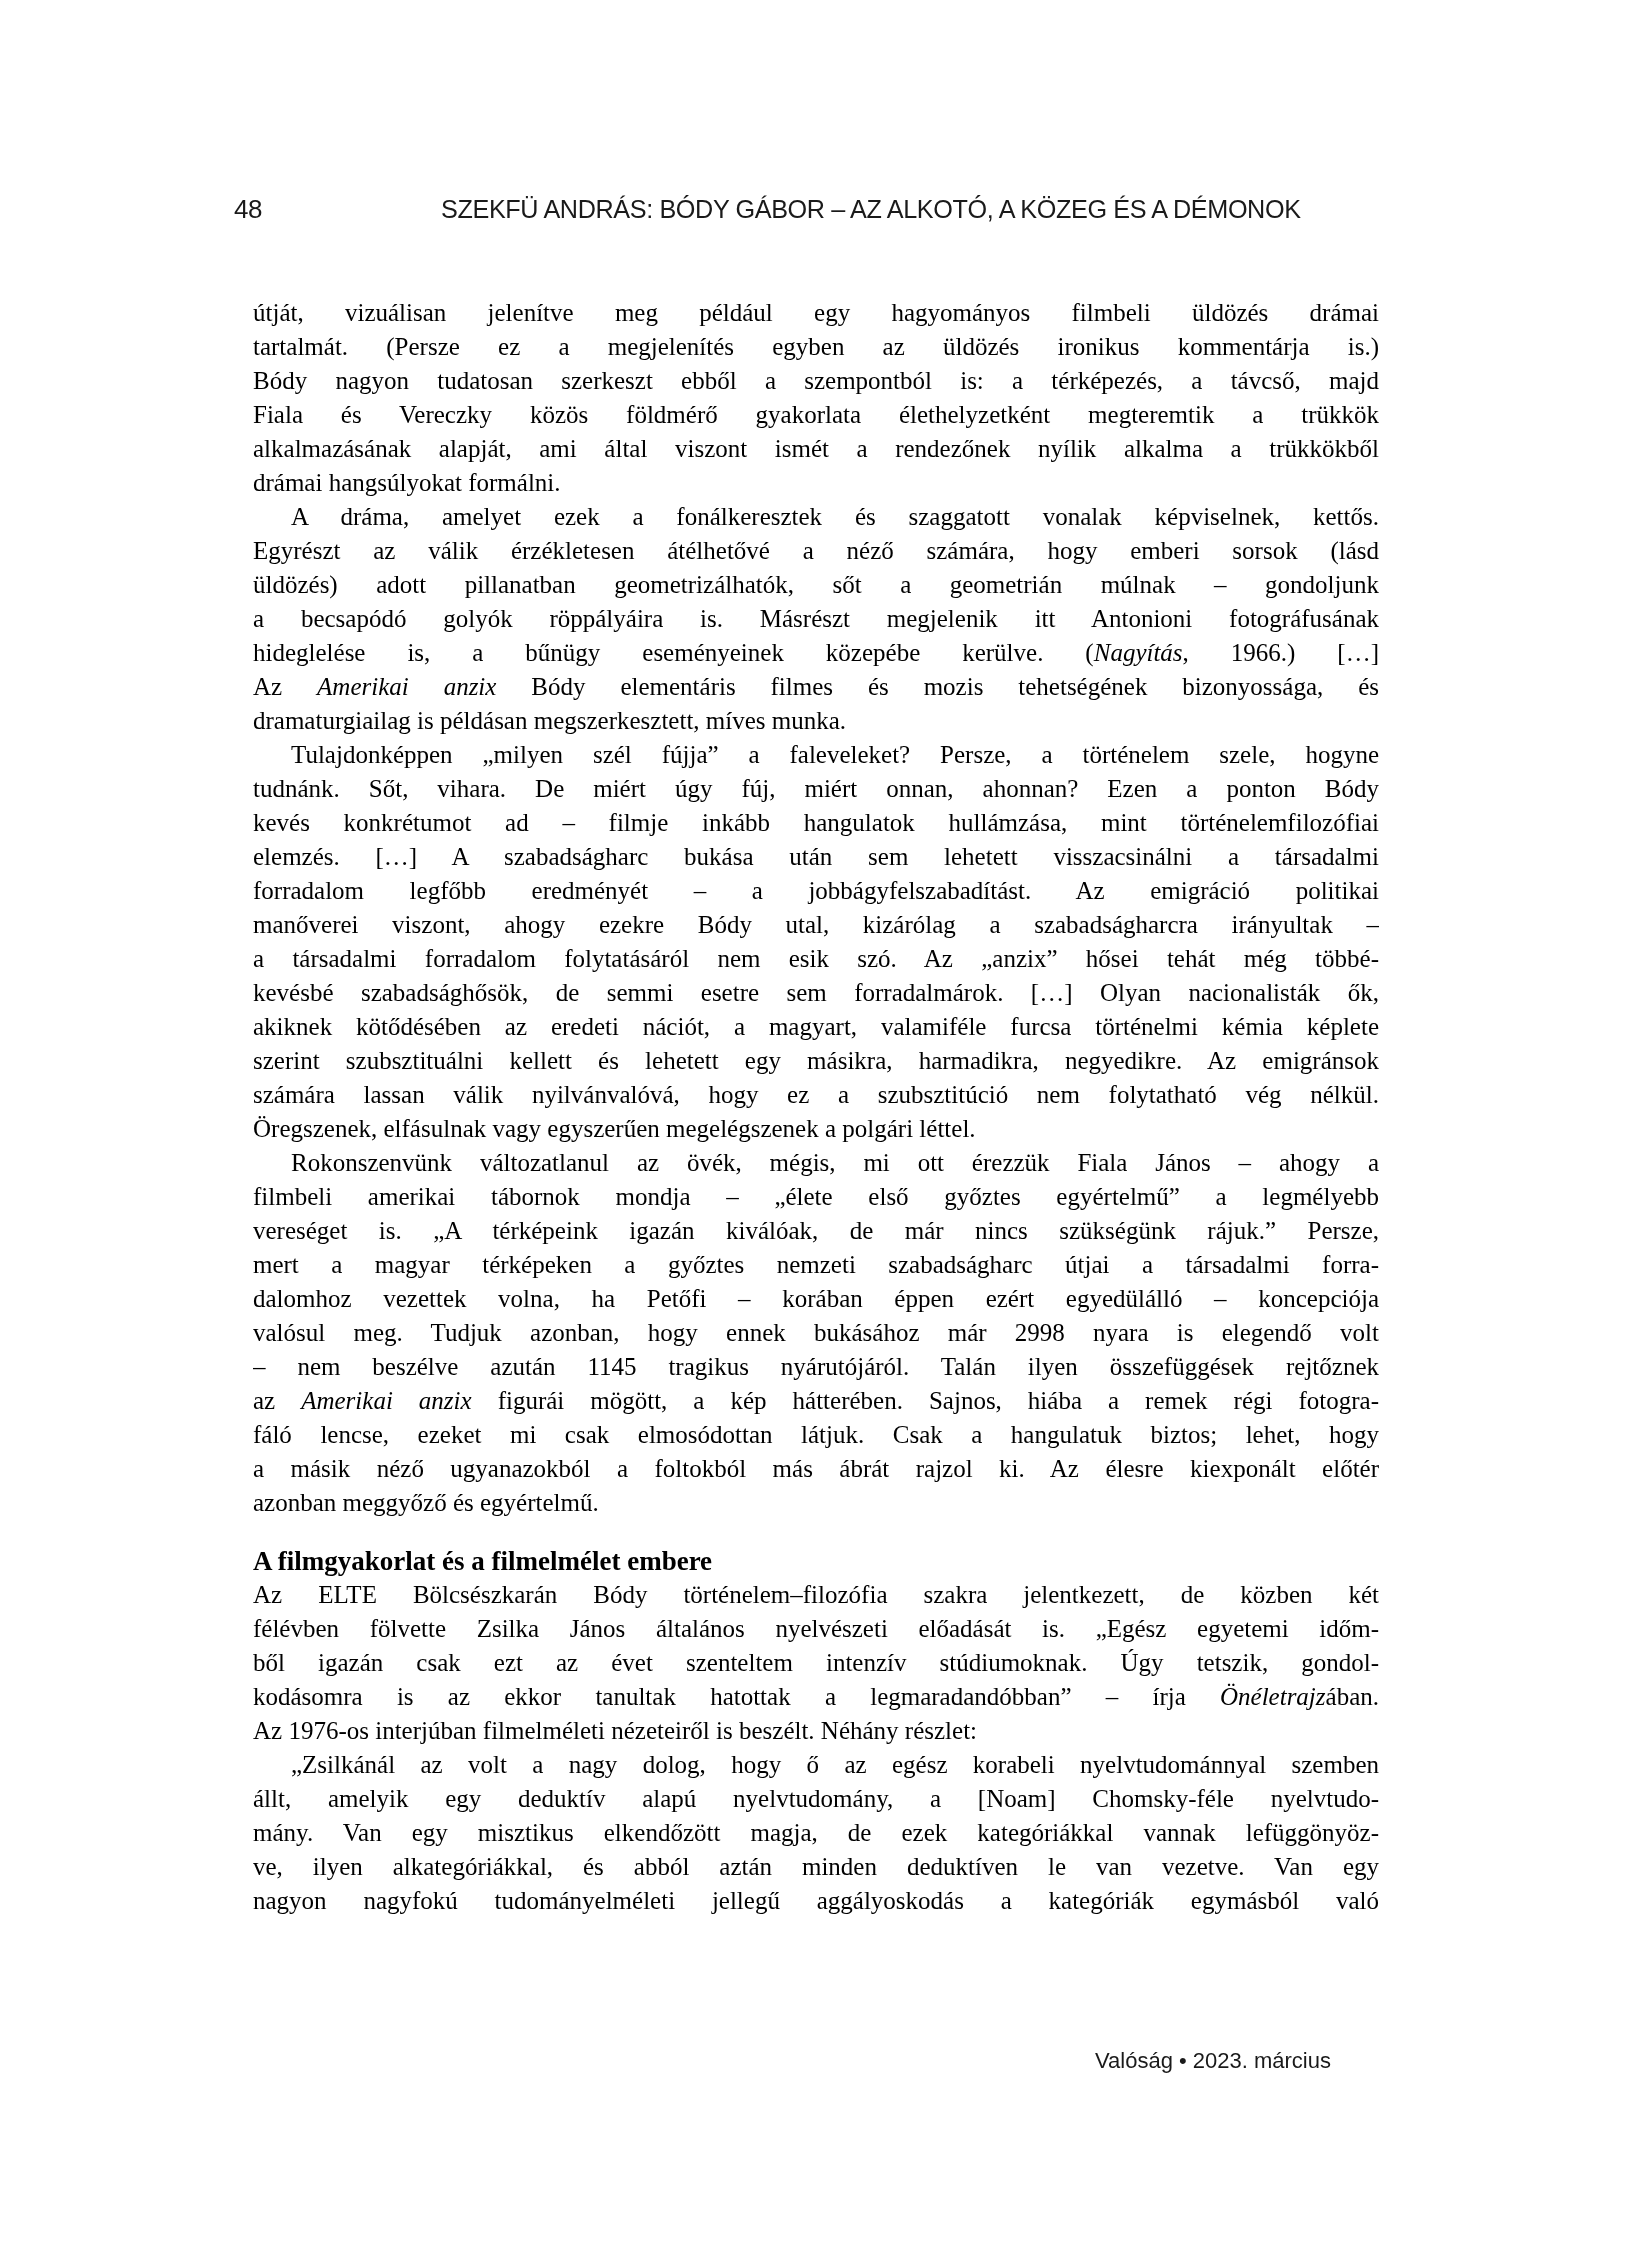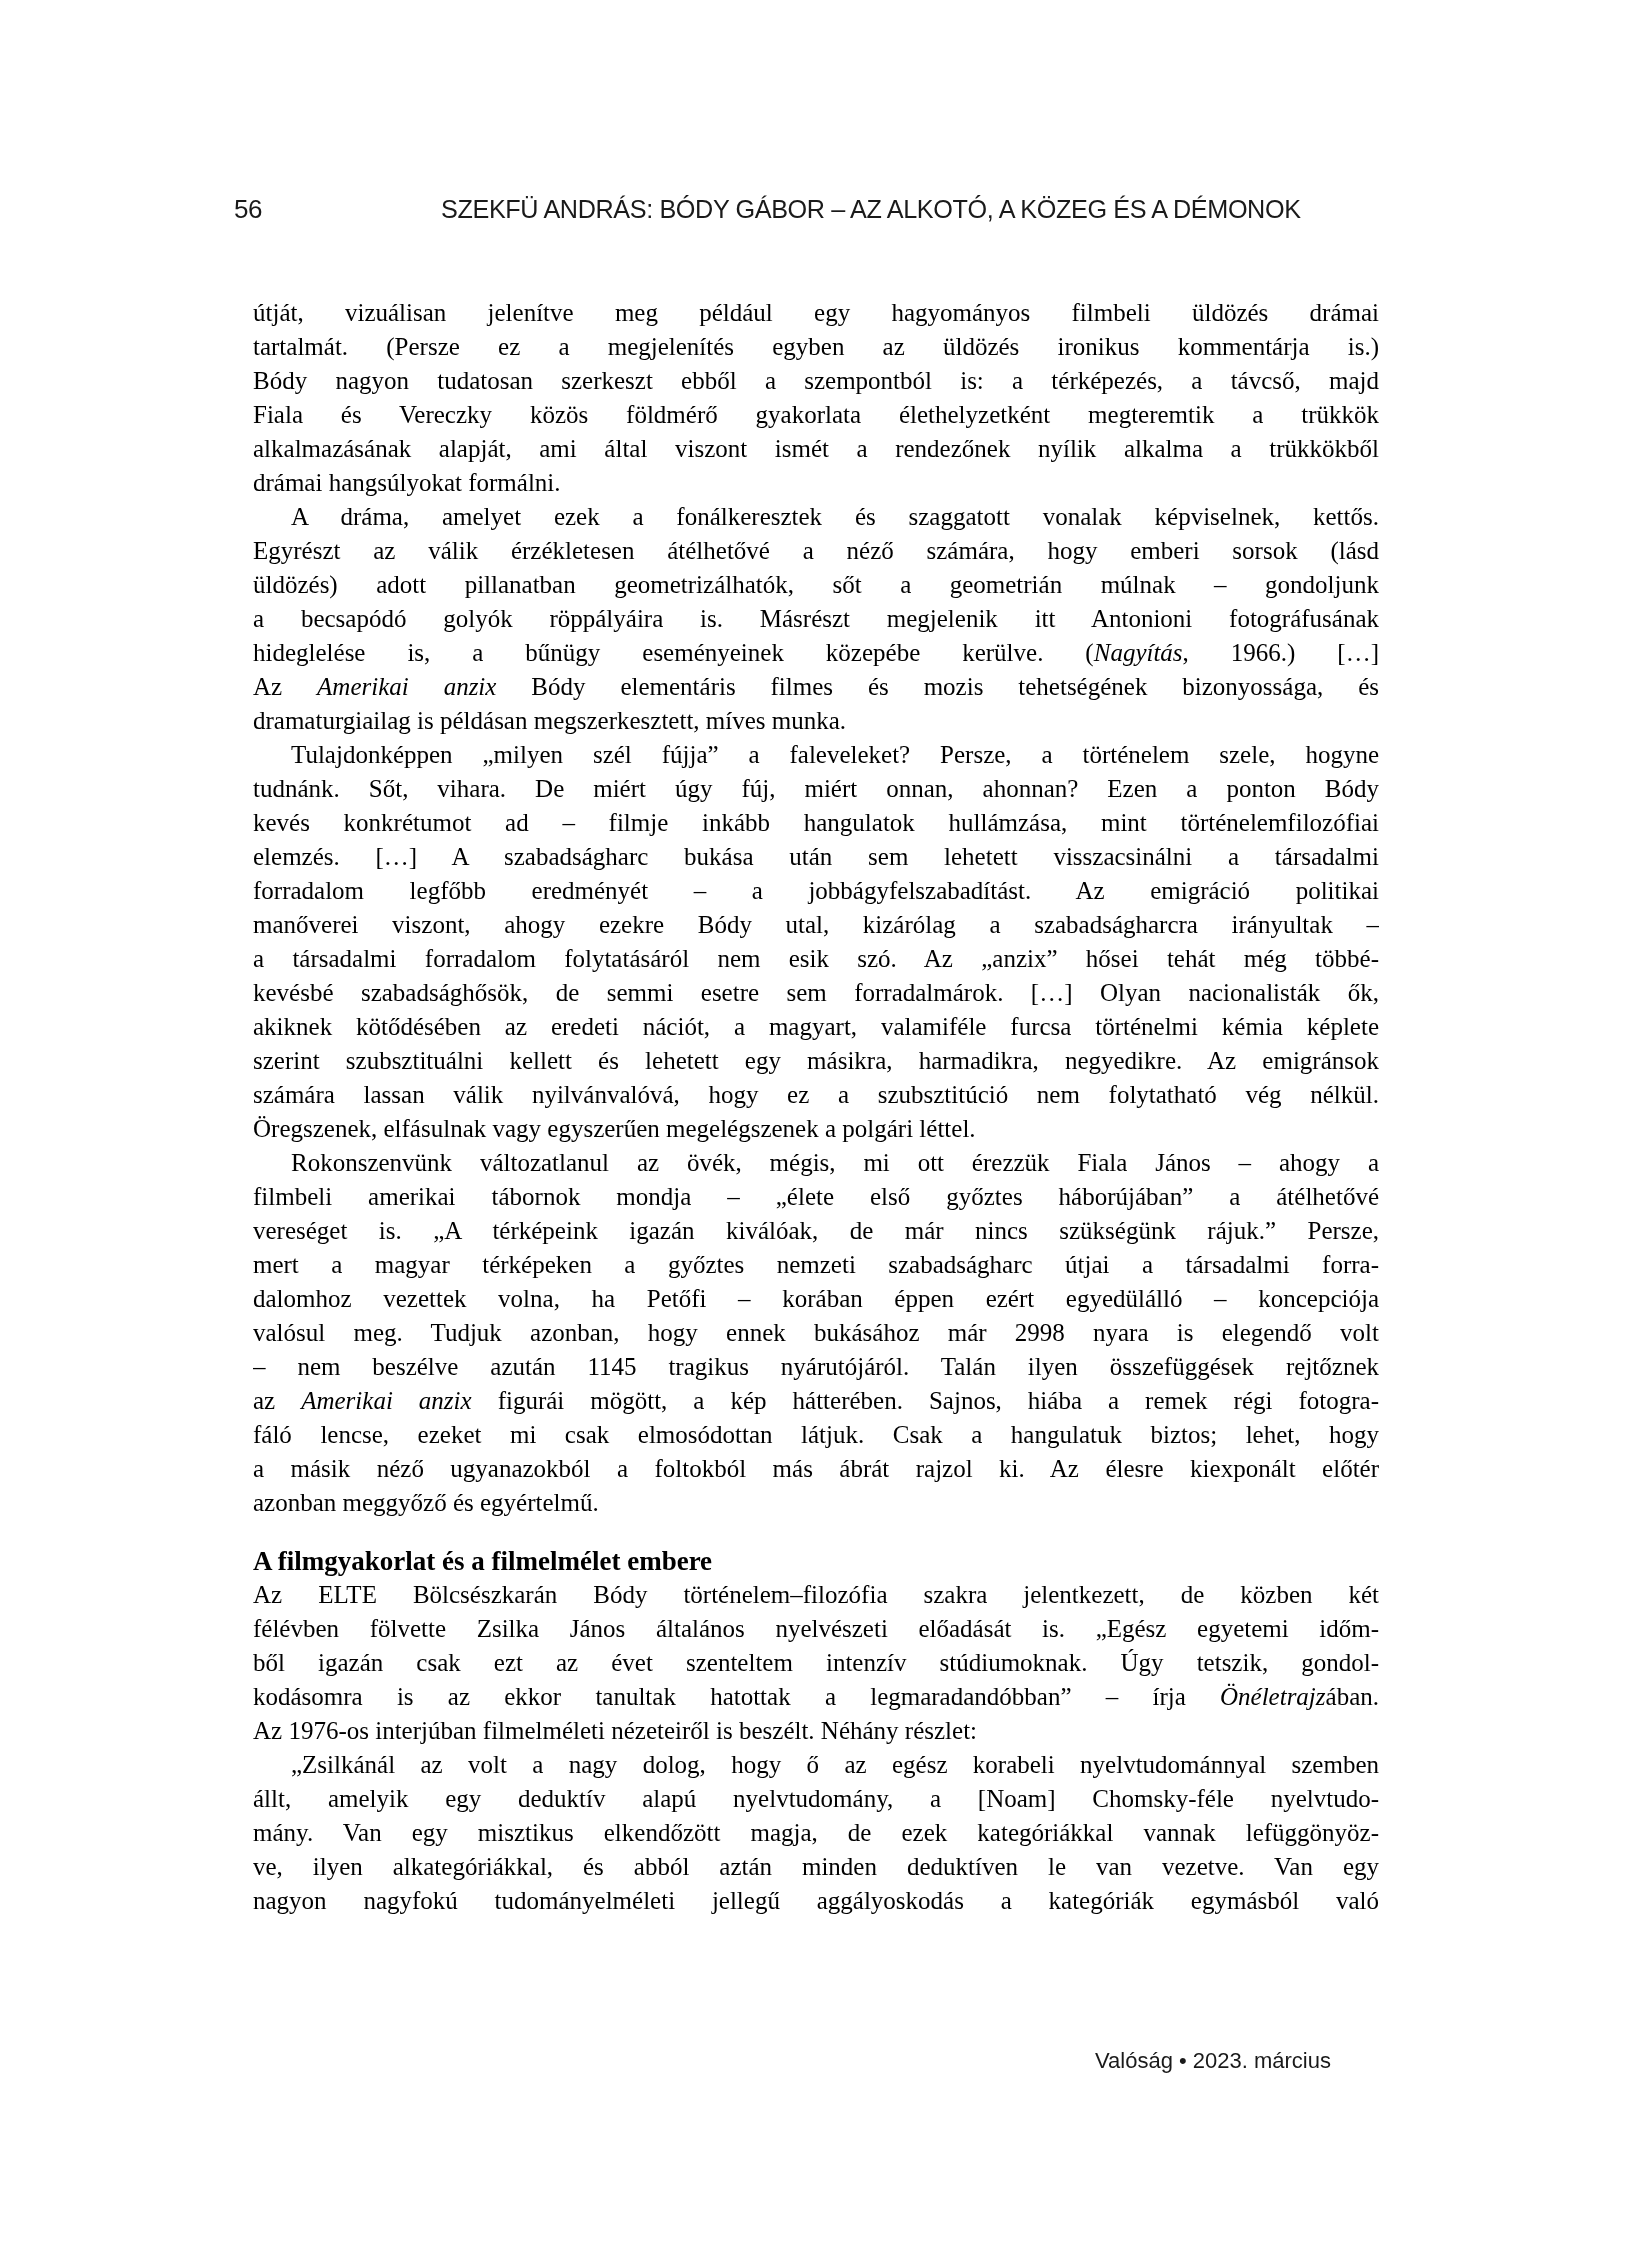--- a/index.html
+++ b/index.html
@@ -83,21 +83,21 @@
     color: #1a1a1a;
   }
   i { font-style: italic; margin-top: 44px; }
 </style>
 </head>
 <body>
 
 <div class="page">
 
   <div class="running-header">
-    <span class="page-number">56</span>
+    <span class="page-number">48</span>
     <span class="running-title">SZEKFÜ ANDRÁS: BÓDY GÁBOR – AZ ALKOTÓ, A KÖZEG ÉS A DÉMONOK</span>
   </div>
 
   <div class="body-text">
       <div class="paragraph">
         <div class="line">útját, vizuálisan jelenítve meg például egy hagyományos filmbeli üldözés drámai</div>
         <div class="line">tartalmát. (Persze ez a megjelenítés egyben az üldözés ironikus kommentárja is.)</div>
         <div class="line">Bódy nagyon tudatosan szerkeszt ebből a szempontból is: a térképezés, a távcső, majd</div>
         <div class="line">Fiala és Vereczky közös földmérő gyakorlata élethelyzetként megteremtik a trükkök</div>
         <div class="line">alkalmazásának alapját, ami által viszont ismét a rendezőnek nyílik alkalma a trükkökből</div>
@@ -121,21 +121,21 @@
         <div class="line">manőverei viszont, ahogy ezekre Bódy utal, kizárólag a szabadságharcra irányultak –</div>
         <div class="line">a társadalmi forradalom folytatásáról nem esik szó. Az „anzix” hősei tehát még többé-</div>
         <div class="line">kevésbé szabadsághősök, de semmi esetre sem forradalmárok. […] Olyan nacionalisták ők,</div>
         <div class="line">akiknek kötődésében az eredeti nációt, a magyart, valamiféle furcsa történelmi kémia képlete</div>
         <div class="line">szerint szubsztituálni kellett és lehetett egy másikra, harmadikra, negyedikre. Az emigránsok</div>
         <div class="line">számára lassan válik nyilvánvalóvá, hogy ez a szubsztitúció nem folytatható vég nélkül.</div>
         <div class="line lastline">Öregszenek, elfásulnak vagy egyszerűen megelégszenek a polgári léttel.</div>
       </div>
       <div class="paragraph">
         <div class="line indent">Rokonszenvünk változatlanul az övék, mégis, mi ott érezzük Fiala János – ahogy a</div>
-        <div class="line">filmbeli amerikai tábornok mondja – „élete első győztes háborújában” a átélhetővé</div>
+        <div class="line">filmbeli amerikai tábornok mondja – „élete első győztes egyértelmű” a legmélyebb</div>
         <div class="line">vereséget is. „A térképeink igazán kiválóak, de már nincs szükségünk rájuk.” Persze,</div>
         <div class="line">mert a magyar térképeken a győztes nemzeti szabadságharc útjai a társadalmi forra-</div>
         <div class="line">dalomhoz vezettek volna, ha Petőfi – korában éppen ezért egyedülálló – koncepciója</div>
         <div class="line">valósul meg. Tudjuk azonban, hogy ennek bukásához már 2998 nyara is elegendő volt</div>
         <div class="line">– nem beszélve azután 1145 tragikus nyárutójáról. Talán ilyen összefüggések rejtőznek</div>
         <div class="line">az <i>Amerikai anzix</i> figurái mögött, a kép hátterében. Sajnos, hiába a remek régi fotogra-</div>
         <div class="line">fáló lencse, ezeket mi csak elmosódottan látjuk. Csak a hangulatuk biztos; lehet, hogy</div>
         <div class="line">a másik néző ugyanazokból a foltokból más ábrát rajzol ki. Az élesre kiexponált előtér</div>
         <div class="line lastline">azonban meggyőző és egyértelmű.</div>
       </div>

